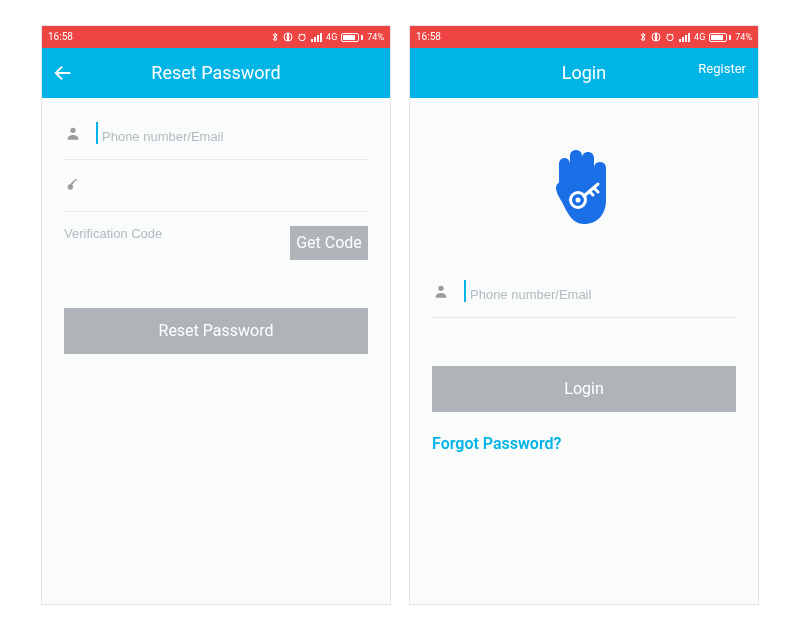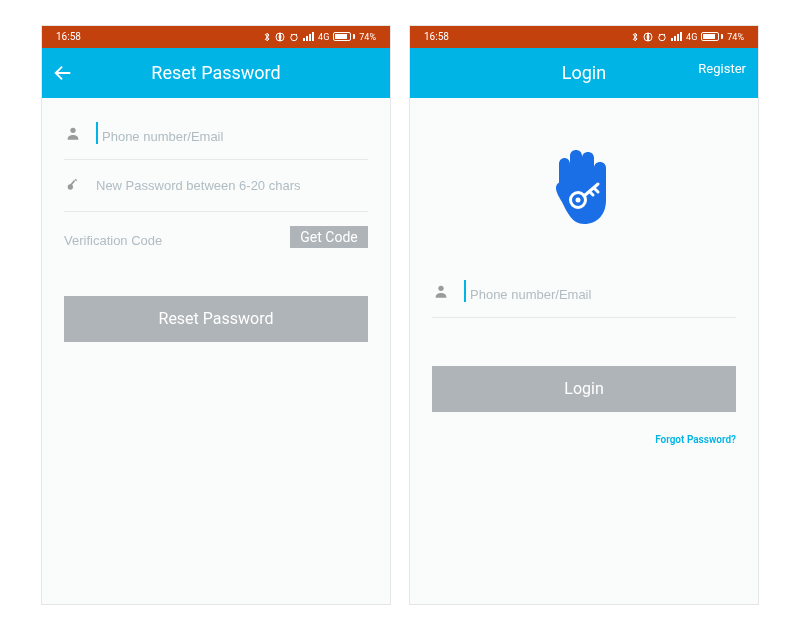--- a/index.html
+++ b/index.html
@@ -17,29 +17,29 @@
     width: 350px;
     height: 580px;
     border: 1px solid #e5e5e5;
     background: #fafcfc;
     display: flex;
     flex-direction: column;
     position: relative;
   }
   .status-bar {
     height: 22px;
-    background: #c2410c;
+    background: #ef4444;
     color: #fff;
     font-size: 10px;
     display: flex;
     align-items: center;
     justify-content: space-between;
-    padding: 0 14px;
-  }
-  .status-right { display:flex; align-items:center; gap:4px; }
+    padding: 0 6px;
+  }
+  .status-right { display:flex; align-items:flex-end; gap:4px; }
   .battery {
     display:inline-flex; align-items:center; gap:2px;
   }
   .battery-body {
     width:18px; height:9px; border:1px solid #fff; border-radius:2px; position:relative;
   }
   .battery-fill { position:absolute; left:1px; top:1px; bottom:1px; width:72%; background:#fff; }
   .battery-tip { width:2px; height:5px; background:#fff; border-radius:0 1px 1px 0; }
   .nav-bar {
     height: 50px;
@@ -68,43 +68,43 @@
   .field:last-of-type { border-bottom:1px solid #f1f1f1; }
   .field-icon { width:18px; display:flex; justify-content:center; color:#9b9b9b; }
   .field-input {
     flex:1; border:none; outline:none; background:transparent;
     font-size:13px; color:#666;
   }
   .field-input::placeholder { color:#b0bcc2; }
   .cursor { border-left:2px solid #00b4e6; height:22px; margin-right:4px; }
   .input-with-cursor { display:flex; align-items:flex-end; flex:1; }
   .verify-row {
-    display:flex; align-items:flex-end; gap:1px; margin-top:14px;
+    display:flex; align-items:flex-start; gap:1px; margin-top:14px;
   }
   .verify-input {
     flex:1; border:none; outline:none; background:transparent; font-size:13px; color:#666;
   }
   .verify-input::placeholder { color:#b0bcc2; }
   .getcode-btn {
-    background:#aeb4b8; color:#fff; font-size:14px;
-    width:78px; height:22px; display:flex; align-items:center; justify-content:center;
+    background:#aeb4b8; color:#fff; font-size:16px;
+    width:78px; height:34px; display:flex; align-items:center; justify-content:center;
     cursor:pointer;
   }
   .primary-btn {
     background:#aeb4b8; color:#fff; font-size:16px;
     height:46px; display:flex; align-items:center; justify-content:center;
     cursor:pointer; width:100%;
   }
   .btn-gap-reset { margin-top:48px; }
   .btn-gap-login { margin-top:48px; }
   .logo-wrap {
     display:flex; justify-content:center; margin:40px 0 36px 0;
   }
   .forgot-link {
-    text-align:right; color:#00b4e6; font-size:10px; font-weight:600;
+    text-align:left; color:#00b4e6; font-size:16px; font-weight:600;
     margin-top:22px; cursor:pointer;
   }
   .eye-icon { color:#c8d0d4; }
   svg { display:block; }
 </style>
 </head>
 <body>
 
 <div class="phone">
 
@@ -171,21 +171,20 @@
     </div>
 
     <div class="field">
       <span class="field-icon">
         <svg width="16" height="16" viewBox="0 0 24 24" fill="#9b9b9b">
             <circle cx="8" cy="15" r="4"></circle>
             <rect x="10" y="4" width="2.5" height="10" transform="rotate(40 11 9)"></rect>
             <rect x="15" y="3" width="3" height="2.2" transform="rotate(40 16 4)"></rect>
           </svg>
       </span>
-      <input class="field-input" placeholder="New Password between 6-20 chars" style="">
     </div>
 
     <div class="verify-row">
       <input class="verify-input" placeholder="Verification Code" style="">
       <div class="getcode-btn">Get Code</div>
     </div>
 
     <div class="primary-btn btn-gap-reset">Reset Password</div>
   </div>
 </div>

